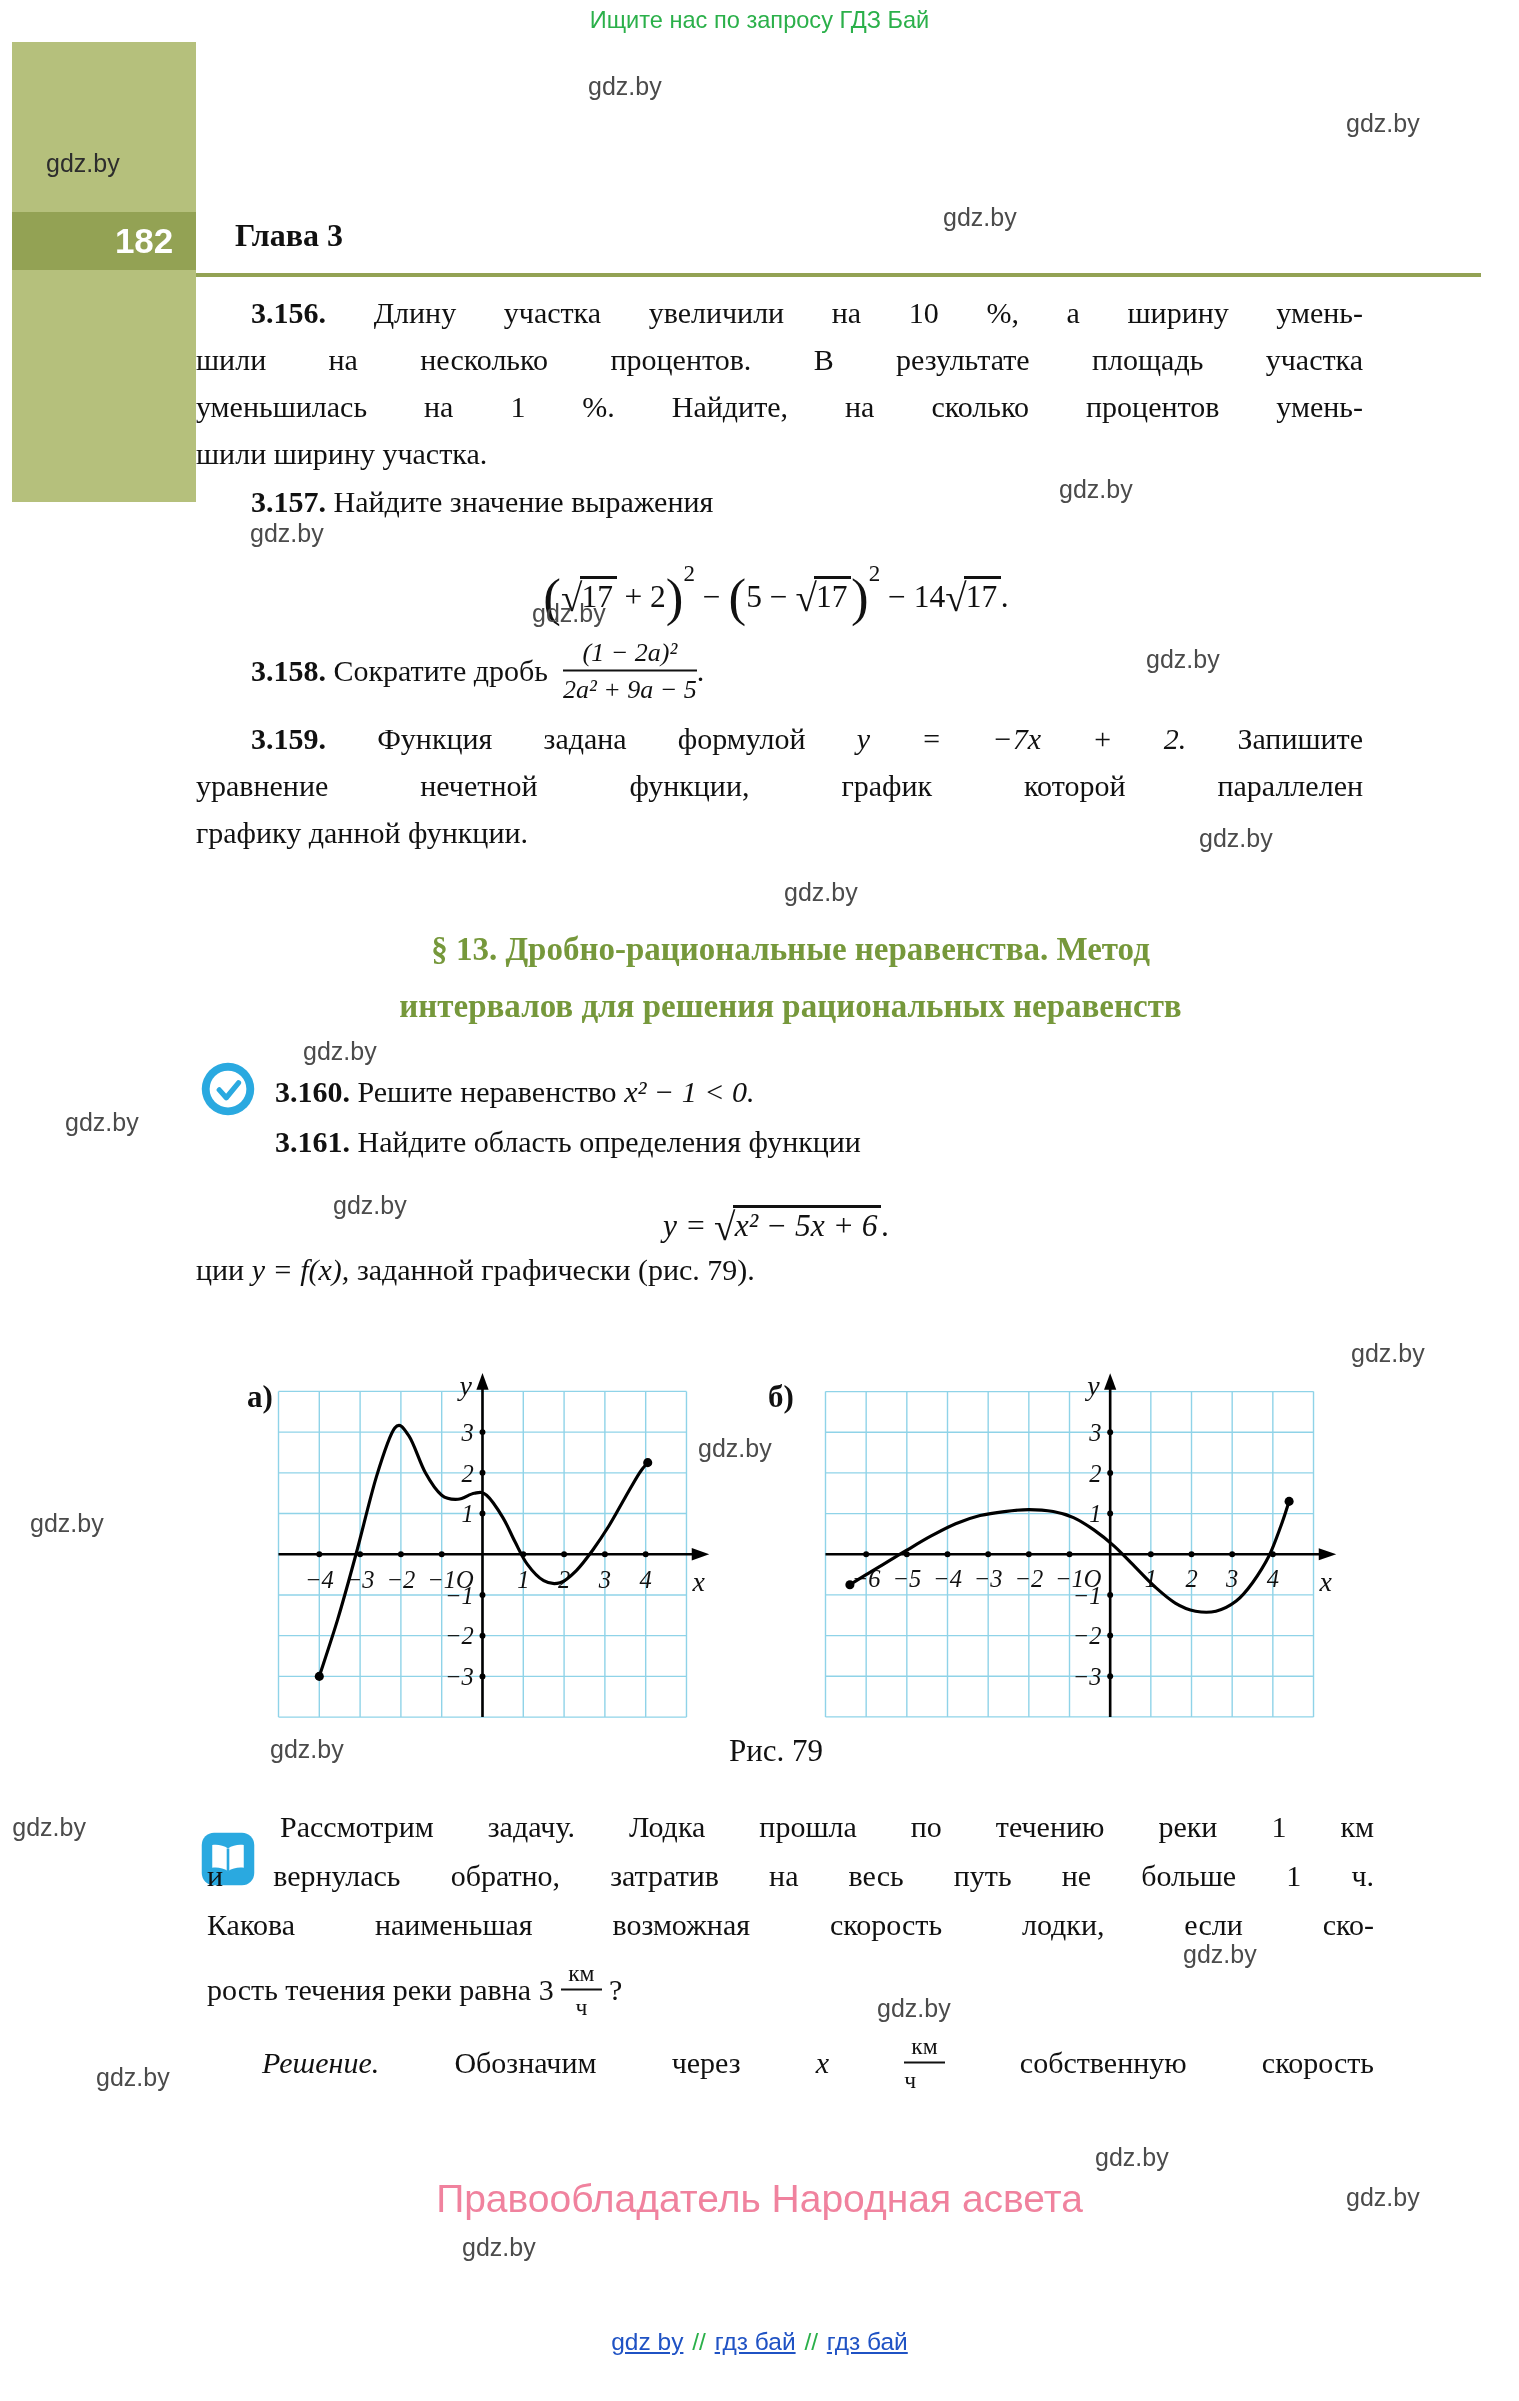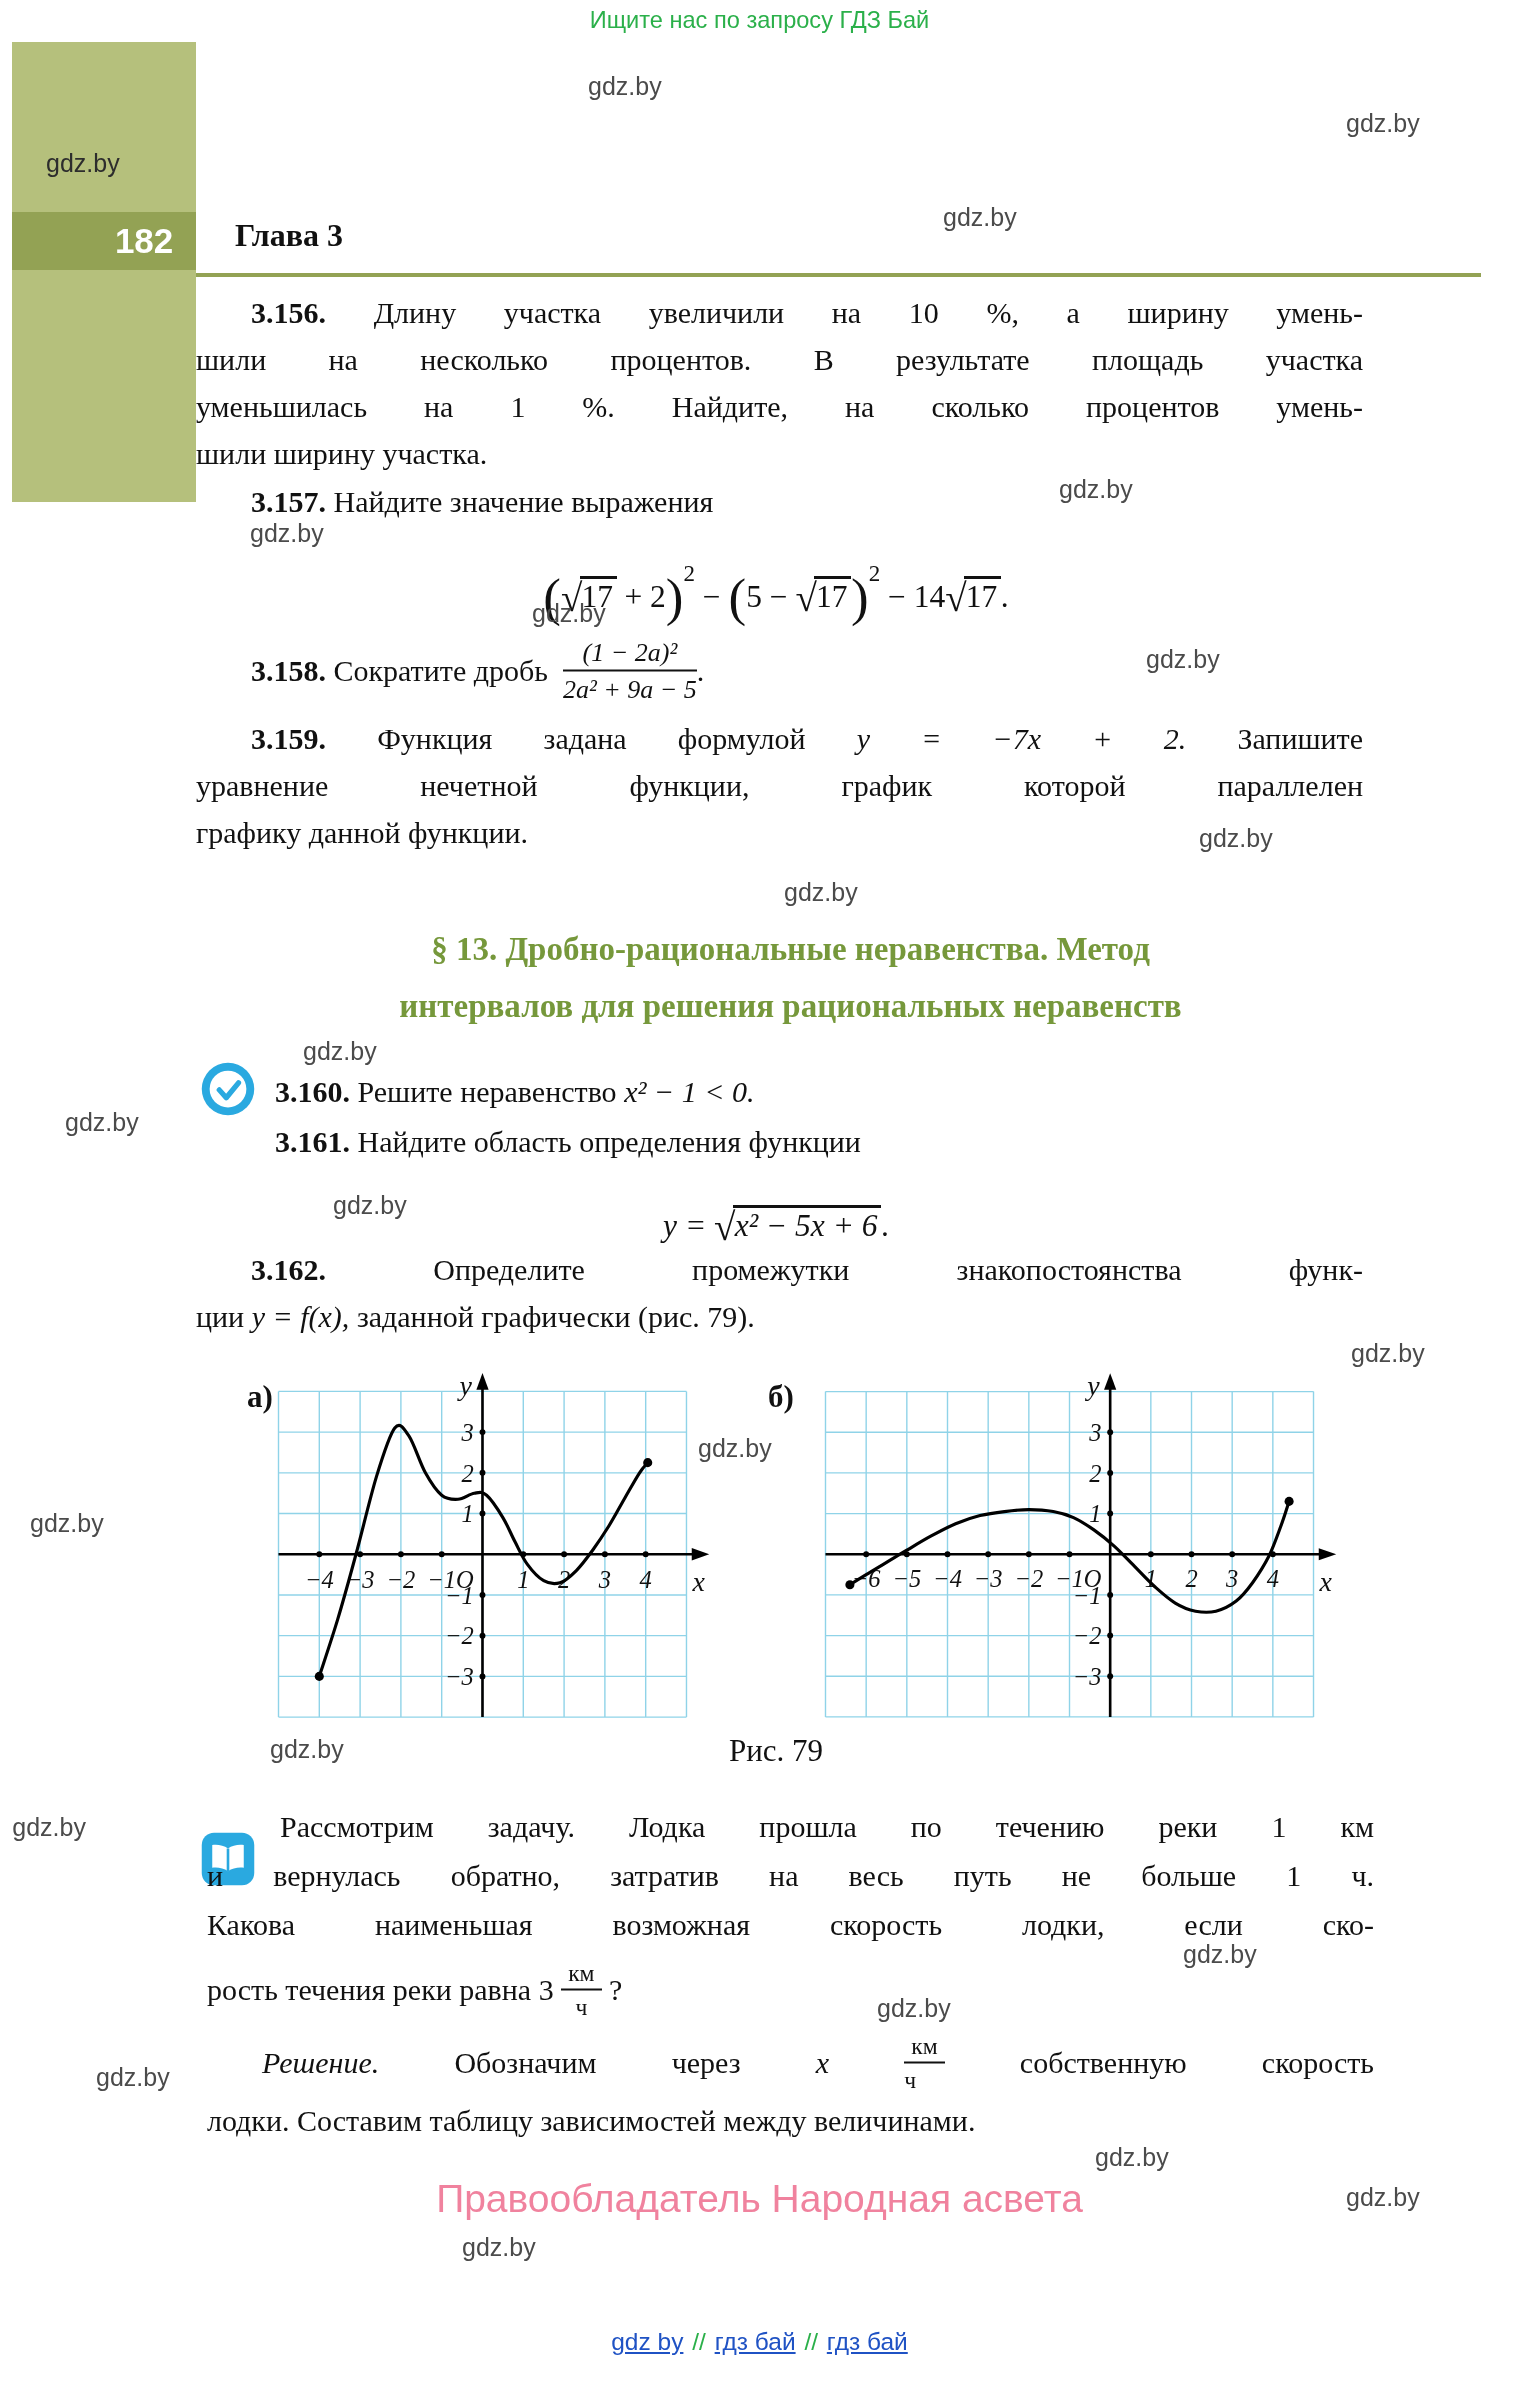--- a/index.html
+++ b/index.html
@@ -118,21 +118,20 @@
   </div>
 
   <div class="para" style="top:1118px">
     <div class="ln"><span class="ind90"></span><b>3.161.</b>&nbsp;<span>Найдите область определения функции</span></div>
   </div>
   <div class="formula f161">
     <span class="it">y =</span>&nbsp;<span class="sq">√</span><span class="rx it">x² − 5x + 6</span><span>.</span>
   </div>
 
   <div class="para" style="top:1246px">
-    <div class="ln jl"><span class="ind"></span><b>3.162.</b>&nbsp;<span>Определите промежутки знакопостоянства функ-</span></div>
     <div class="ln"><span>ции</span> <span class="it">y = f(x),</span> <span>заданной графически (рис. 79).</span></div>
   </div>
 
   <div class="glabel" style="left:247px;top:1379px">а)</div>
   <div class="glabel" style="left:768px;top:1379px">б)</div>
   <div class="graph" id="graph0" style="left: 275px; top: 1372px;"><svg width="443" height="354" viewBox="-4 -22 506 404">
         <line x1="0" y1="0" x2="0" y2="372" stroke="#8fd3e8" stroke-width="1.6"></line>
         <line x1="46.6" y1="0" x2="46.6" y2="372" stroke="#8fd3e8" stroke-width="1.6"></line>
         <line x1="93.2" y1="0" x2="93.2" y2="372" stroke="#8fd3e8" stroke-width="1.6"></line>
         <line x1="139.8" y1="0" x2="139.8" y2="372" stroke="#8fd3e8" stroke-width="1.6"></line>
@@ -264,21 +263,20 @@
       <rect x="2" y="2" width="60" height="60" rx="14" fill="#2aa9e0"></rect>
       <path d="M32 20c-5-4-13-5-18-4v26c5-1 13 0 18 4 5-4 13-5 18-4V16c-5-1-13 0-18 4z" fill="#ffffff"></path>
       <path d="M32 20v26" stroke="#2aa9e0" stroke-width="3"></path>
     </svg>
   </div>
   <div class="tline jl" style="top:1803px;left:280px;width:1094px">Рассмотрим задачу. Лодка прошла по течению реки 1 км</div>
   <div class="tline jl" style="top:1852px">и вернулась обратно, затратив на весь путь не больше 1 ч.</div>
   <div class="tline jl" style="top:1901px">Какова наименьшая возможная скорость лодки, если ско-</div>
   <div class="tline tfr" style="top:1950px"><span>рость течения реки равна 3</span>&nbsp;<span class="frac sfrac"><span class="fn">км</span><span class="fd">ч</span></span>&nbsp;<span>?</span></div>
   <div class="tline tfr jl" style="top:2023px"><span class="ind"></span><span class="it">Решение.</span> <span>Обозначим через</span> <span class="it">x</span> <span class="frac sfrac"><span class="fn">км</span><span class="fd">ч</span></span> <span>собственную скорость</span></div>
-  <div class="tline" style="top:2097px">лодки. Составим таблицу зависимостей между величинами.</div>
 
   <div class="copy">Правообладатель Народная асвета</div>
   <div class="links">
     <a>gdz by</a><span class="sep">//</span><a>гдз бай</a><span class="sep">//</span><a>гдз бай</a>
   </div>
 
 <span class="wm" style="left: 588px; top: 72px;">gdz.by</span>
     <span class="wm" style="left: 1346px; top: 109px;">gdz.by</span>
     <span class="wm dark" style="left: 46px; top: 149px;">gdz.by</span>
     <span class="wm" style="left: 943px; top: 203px;">gdz.by</span>

